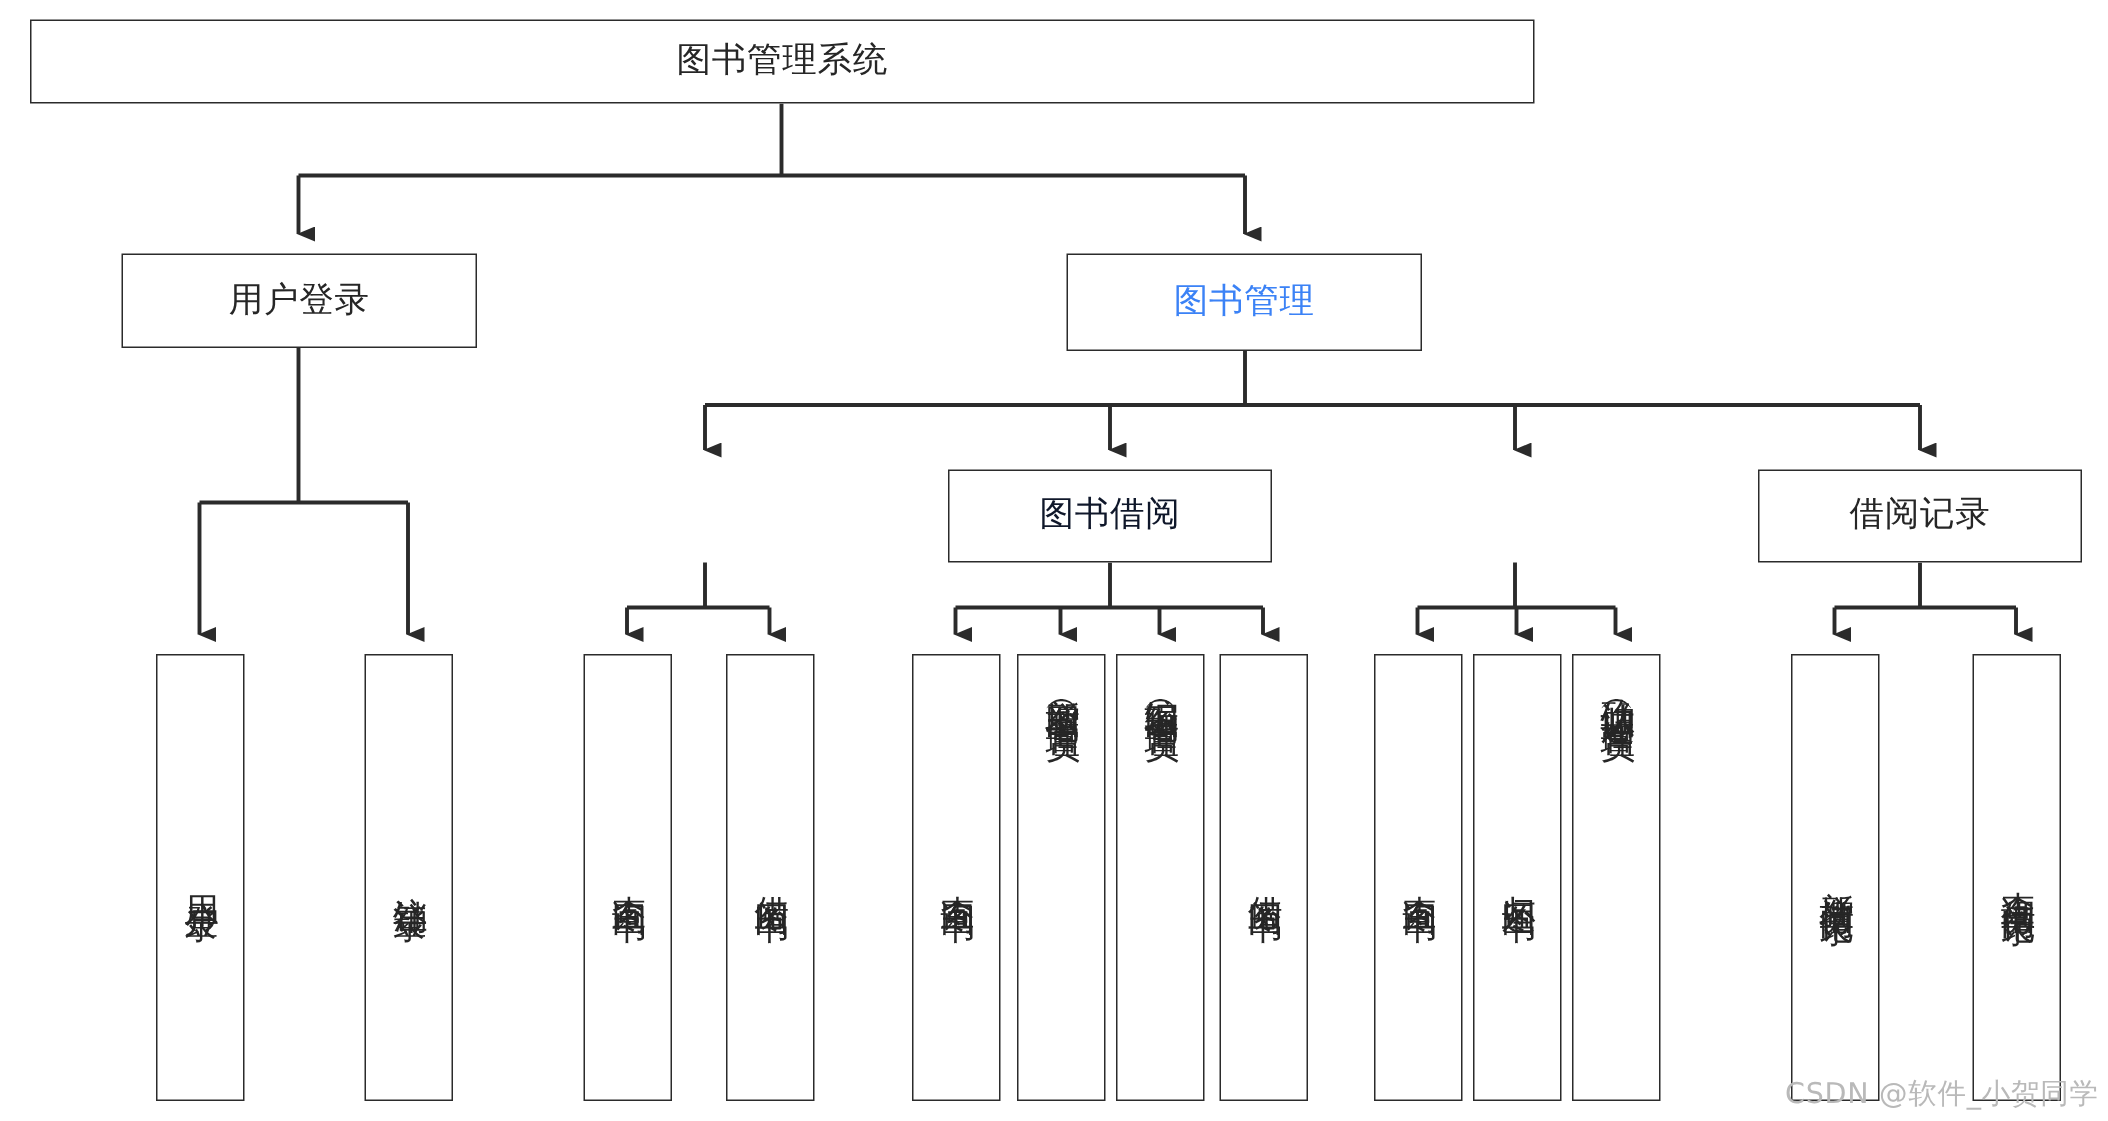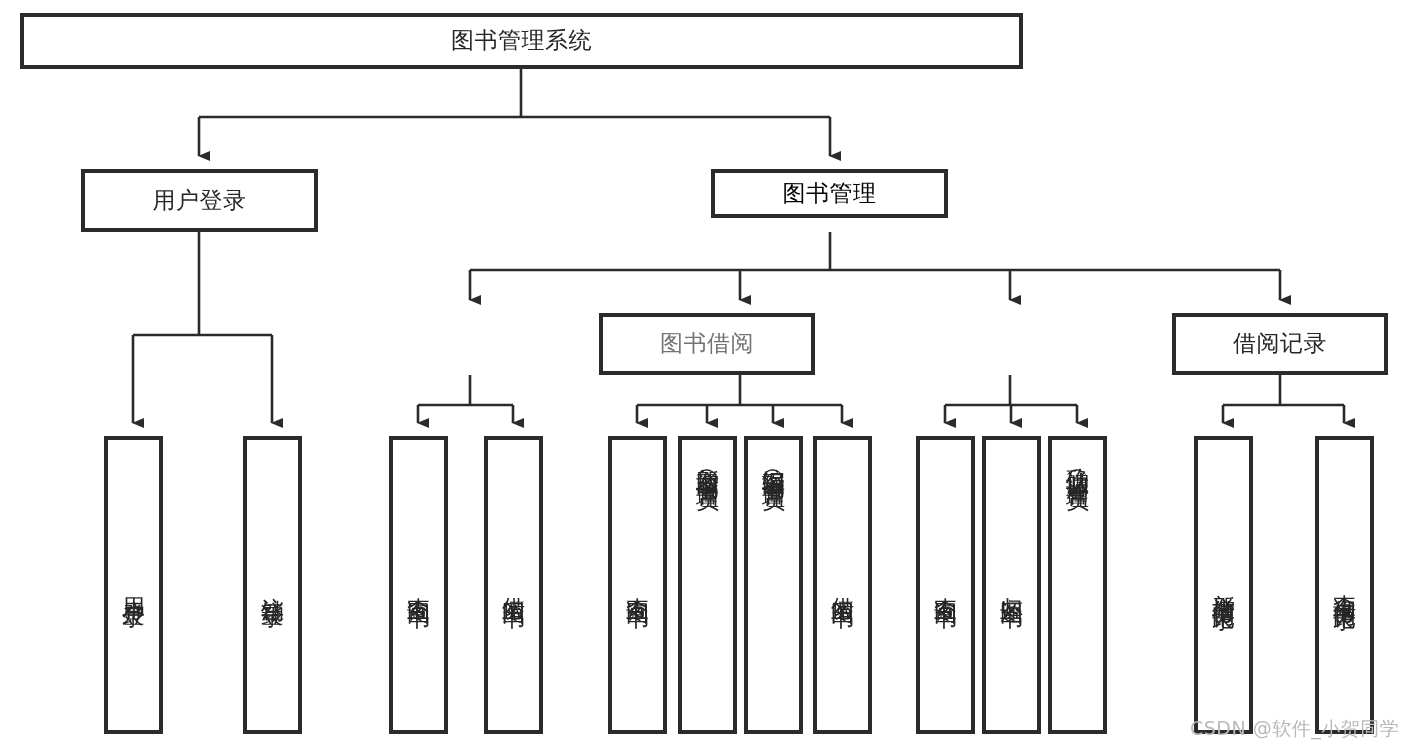--- a/index.html
+++ b/index.html
@@ -20,21 +20,21 @@
   #edges {
     position: absolute;
     left: 0;
     top: 0;
     width: 1405px;
     height: 747px;
   }
   .node {
     position: absolute;
     box-sizing: border-box;
-    border: 4px solid #4c1d95;
+    border: 1px solid #4c1d95;
     background: #ffffff;
     color: #262626;
     display: flex;
     align-items: center;
     justify-content: center;
     text-align: center;
   }
   .node.horiz {
     font-size: 23px;
     line-height: 1.2;
@@ -120,25 +120,25 @@
     </g>
   </svg>
 
   <div class="node horiz" style="left: 20px; top: 13px; width: 1003px; height: 56px; border-color: rgb(43, 43, 43); color: rgb(38, 38, 38); background: rgb(255, 255, 255);">
     <span>图书管理系统</span>
   </div>
 
   <div class="node horiz" style="left: 81px; top: 169px; width: 237px; height: 63px; border-color: rgb(43, 43, 43); color: rgb(38, 38, 38); background: rgb(255, 255, 255);">
     <span>用户登录</span>
   </div>
-  <div class="node horiz" style="left: 711px; top: 169px; width: 237px; height: 49px; border-color: rgb(43, 43, 43); color: #000000; background: rgb(255, 255, 255);">
+  <div class="node horiz" style="left: 711px; top: 169px; width: 237px; height: 65px; border-color: rgb(43, 43, 43); color: #3b82f6; background: rgb(255, 255, 255);">
     <span>图书管理</span>
   </div>
 
-  <div class="node horiz" style="left: 599px; top: 313px; width: 216px; height: 62px; border-color: rgb(43, 43, 43); color: #737373; background: rgb(255, 255, 255);">
+  <div class="node horiz" style="left: 632px; top: 313px; width: 216px; height: 62px; border-color: rgb(43, 43, 43); color: #0f172a; background: rgb(255, 255, 255);">
     <span>图书借阅</span>
   </div>
   <div class="node horiz" style="left: 1172px; top: 313px; width: 216px; height: 62px; border-color: rgb(43, 43, 43); color: rgb(38, 38, 38); background: rgb(255, 255, 255);">
     <span>借阅记录</span>
   </div>
 
   <div class="node vert center-ish" style="left: 104px; top: 436px; width: 59px; height: 298px; border-color: rgb(43, 43, 43); color: rgb(38, 38, 38); background: rgb(255, 255, 255);">
     <span>用户登录</span>
   </div>
   <div class="node vert center-ish" style="left: 243px; top: 436px; width: 59px; height: 298px; border-color: rgb(43, 43, 43); color: rgb(38, 38, 38); background: rgb(255, 255, 255);">

